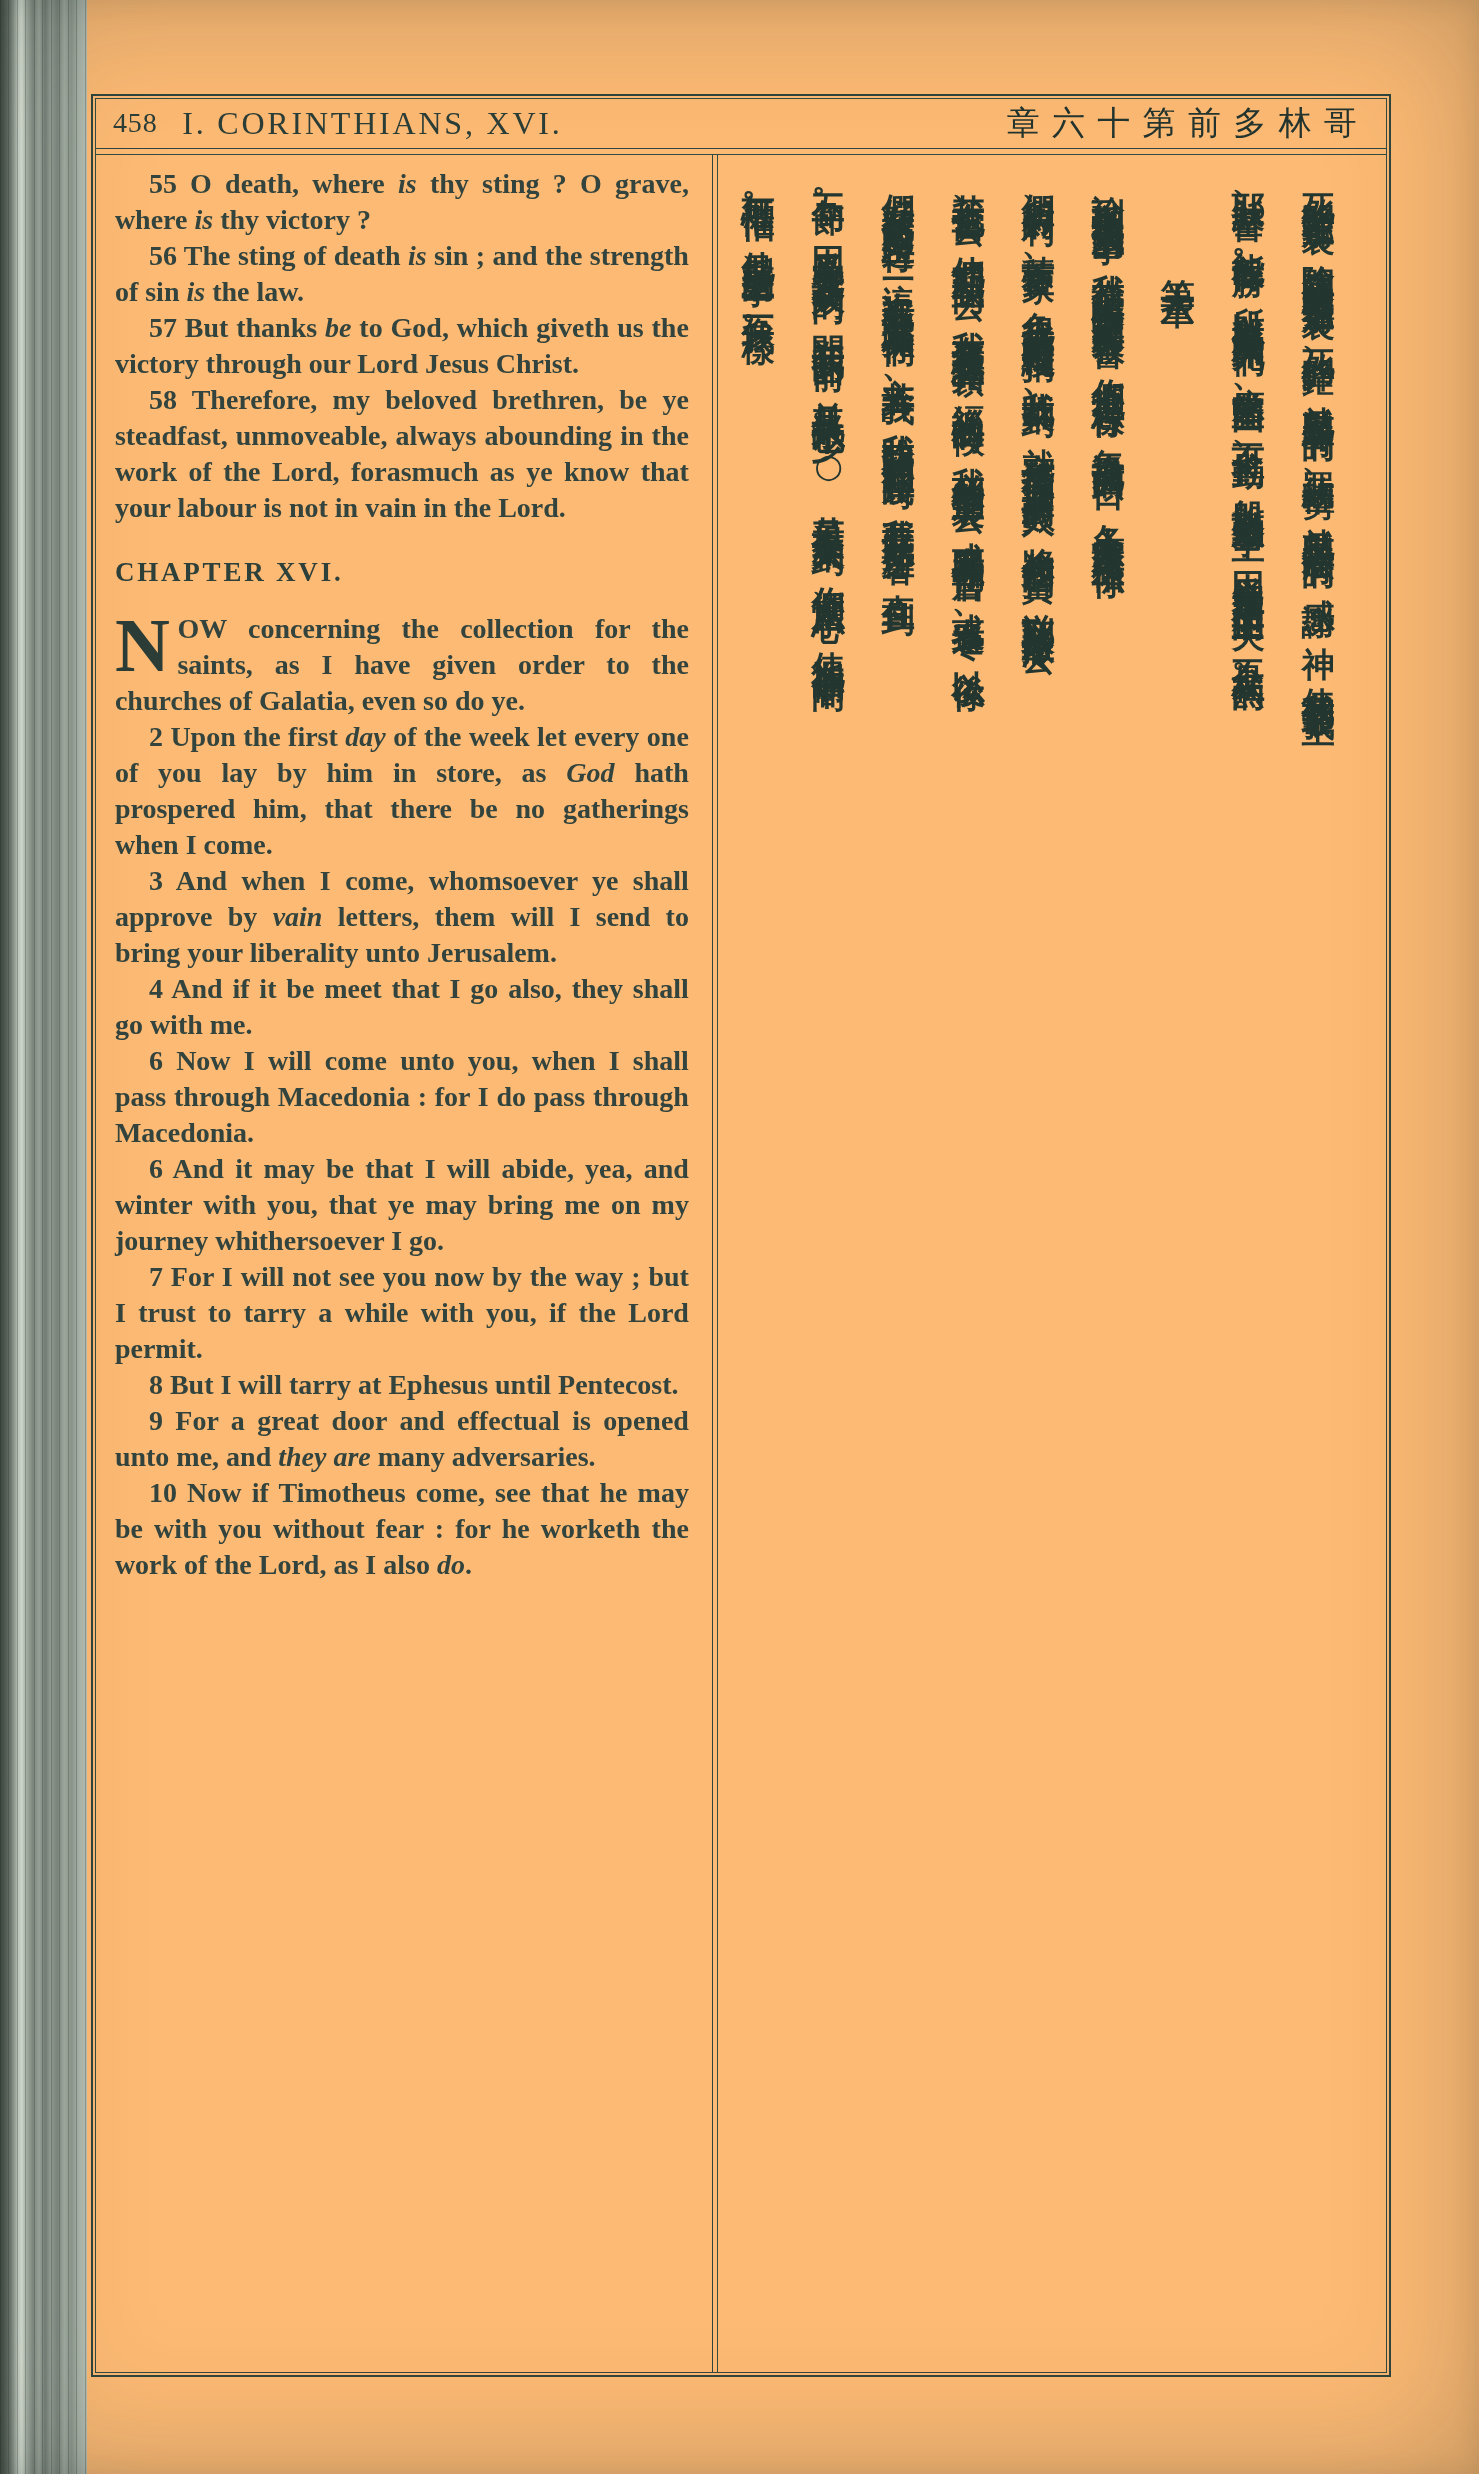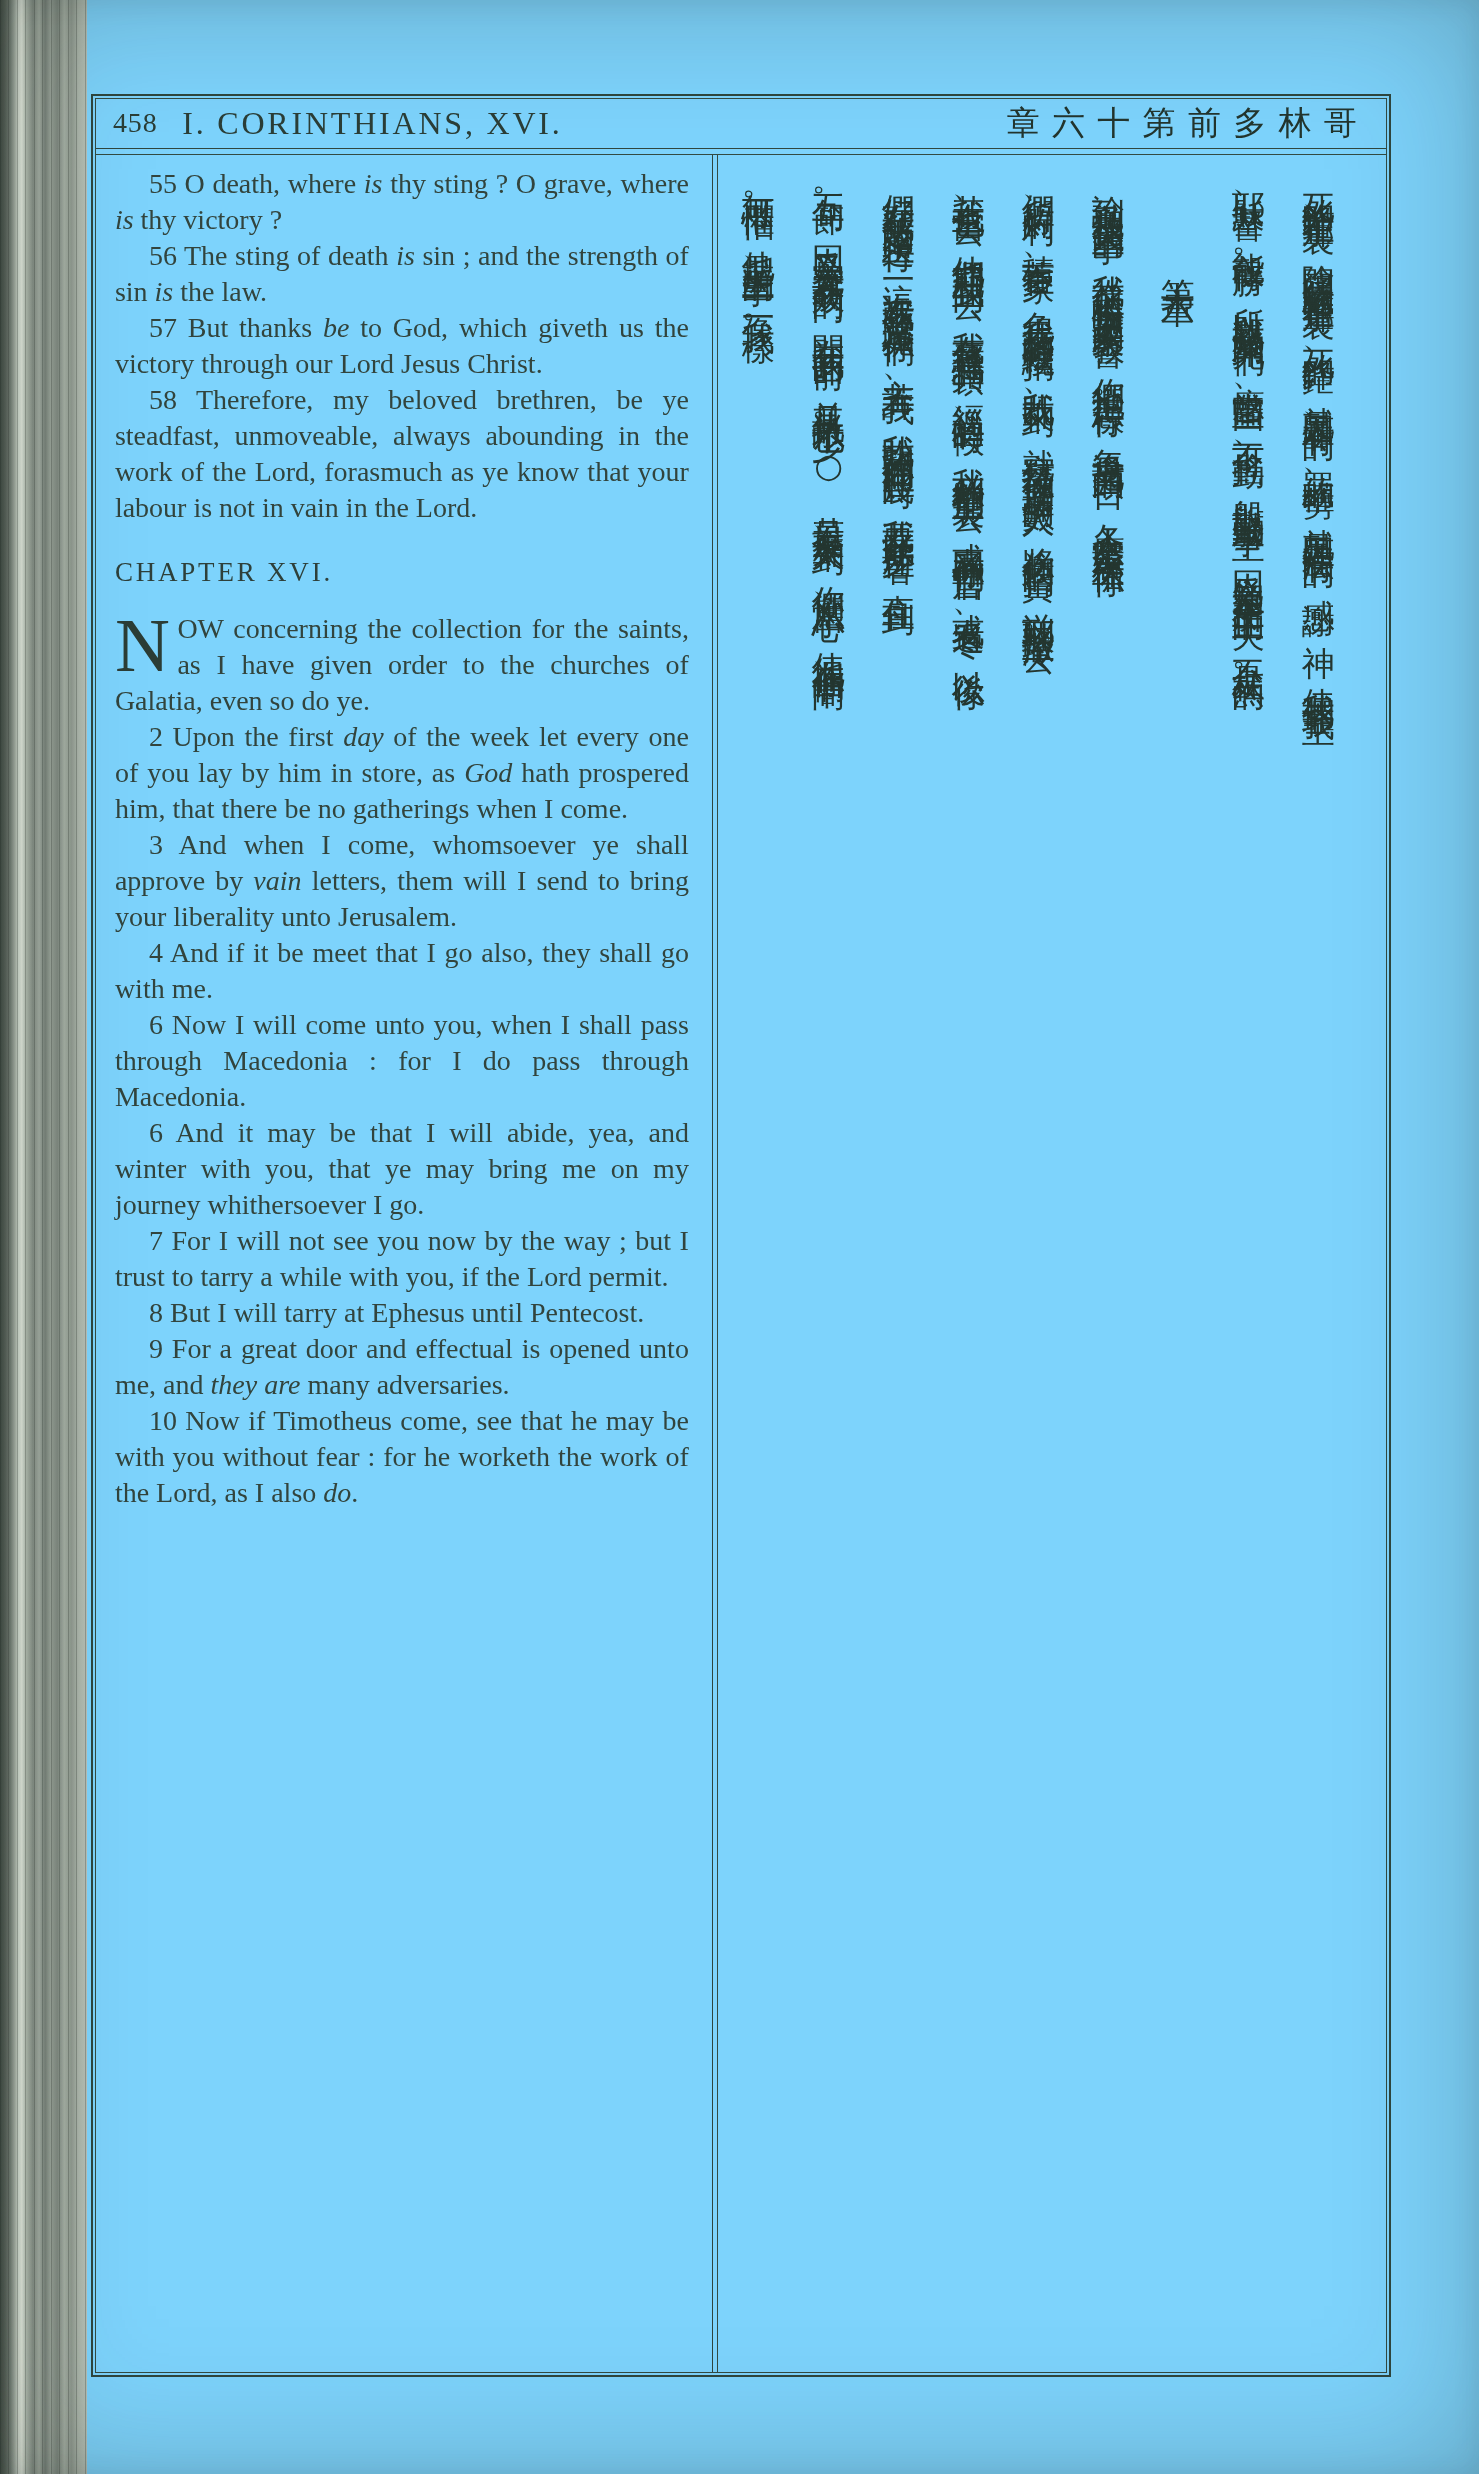--- a/index.html
+++ b/index.html
@@ -1,20 +1,20 @@
 <!DOCTYPE html>
 <html lang="en" style="font-size:15px"><head>
 <meta charset="utf-8">
 <style>
   html,body{margin:0;padding:0;}
   body{background:#9aa49b;}
   .page{
     position:relative;
     width:1480px;height:2475px;
-    background:#7dd3fc;
+    background:#fdba74;
     overflow:hidden;
     font-family:"Liberation Serif","DejaVu Serif",serif;
   }
   .page::after{
     content:'';position:absolute;inset:0;pointer-events:none;z-index:50;
     box-shadow:inset 0 0 142px rgba(35,45,40,.28), inset 0 0 28px rgba(35,45,40,.12);
   }
   
   .book-edge{
     position:absolute;left:0;top:0;bottom:0;width:87px;z-index:2;
@@ -36,21 +36,21 @@
     display:flex;flex-direction:column;
   }
   .header{
     display:flex;align-items:center;height:49px;flex:none;
     color:#2b3e37;
   }
   .pageno{font-size:28px;margin-left:17px;letter-spacing:0.9px;}
   .title-en{font-size:32px;letter-spacing:2.8px;margin-left:24.6px;white-space:nowrap;}
   .title-zh{margin-left:auto;margin-right:17px;font-size:33px;letter-spacing:12.3px;white-space:nowrap;color:#23352e;font-family:Liberation Sans, sans-serif;}
   .double-rule{flex:none;height:4.7px;border-top:1.9px solid #2f463e;border-bottom:1.9px solid #334b42;}
-  .body-row{flex:1;display:flex;min-height:0;}
+  .body-row{flex:1;display:flex;min-height:0;font-weight:bold;}
   
   .col-en{
     width:616px;flex:none;overflow:hidden;
     padding:11.3px 23px 15px 19px;box-sizing:border-box;
     color:#32443d;font-size:28px;line-height:36px;
     text-align:justify;hyphens:auto;
   }
   .col-en p{margin:0;text-indent:34px;}
   .col-en p.has-dropcap{text-indent:0;}
   .col-en i{font-style:italic;}

